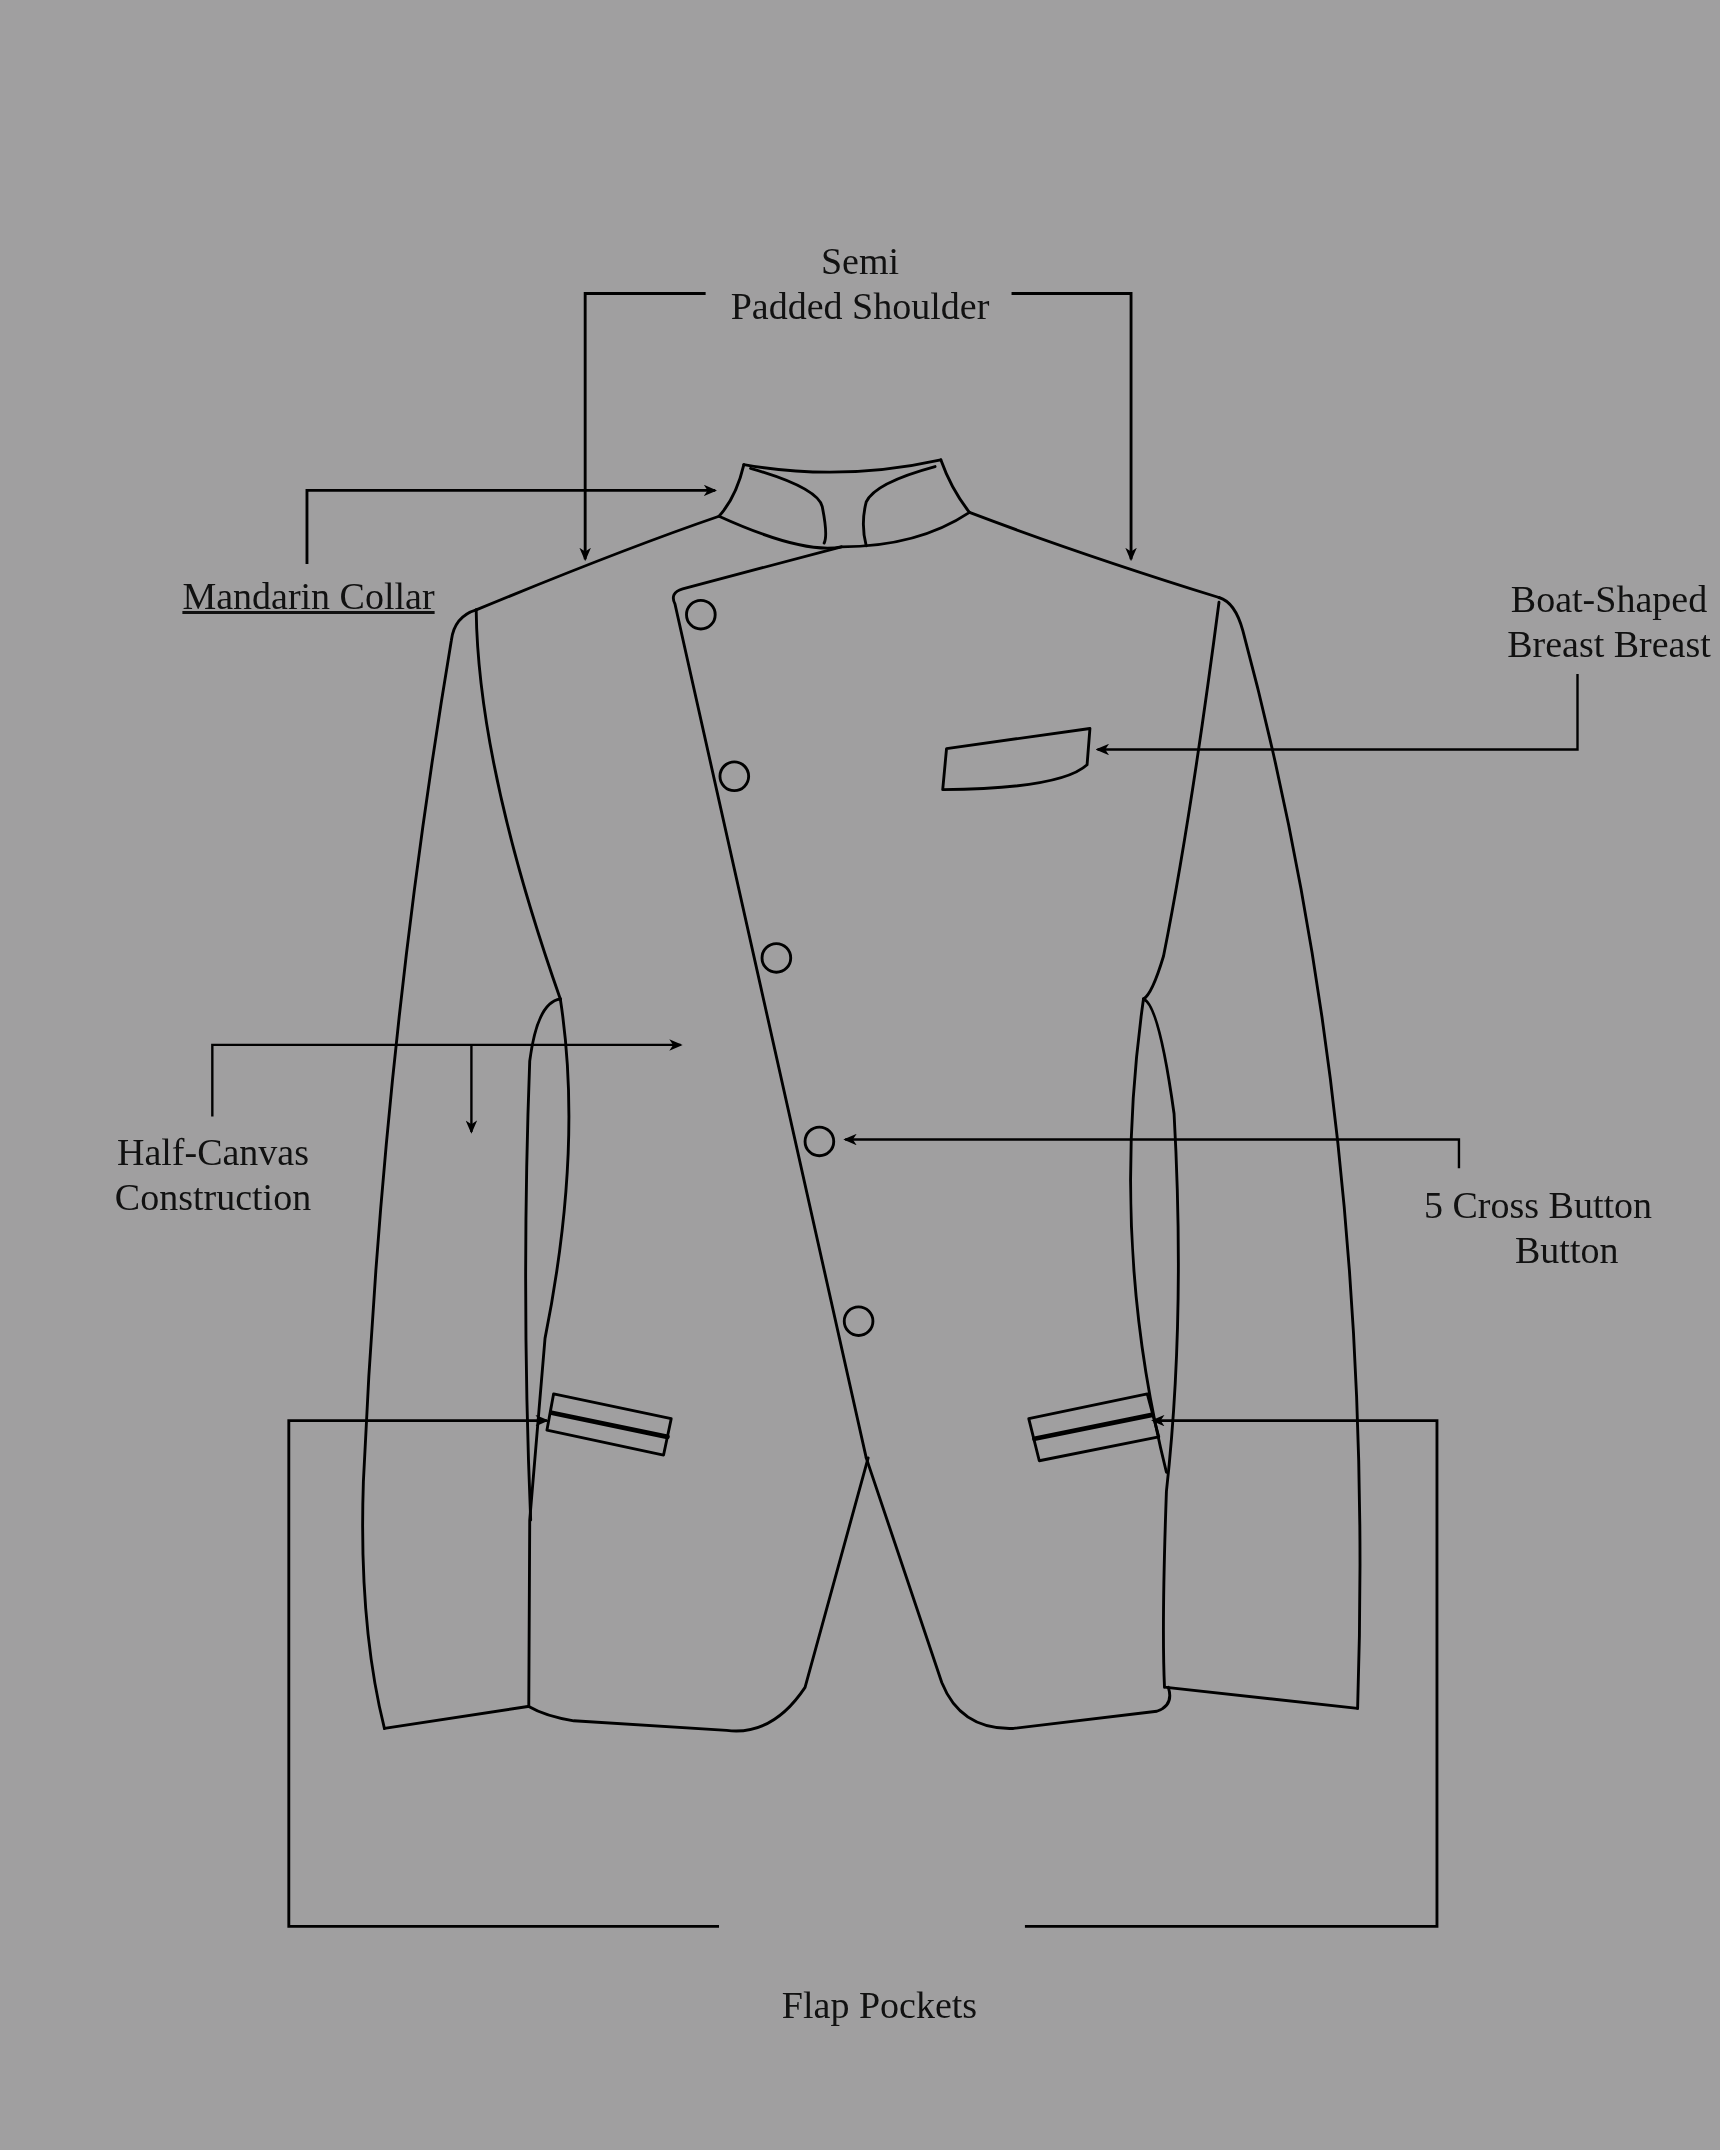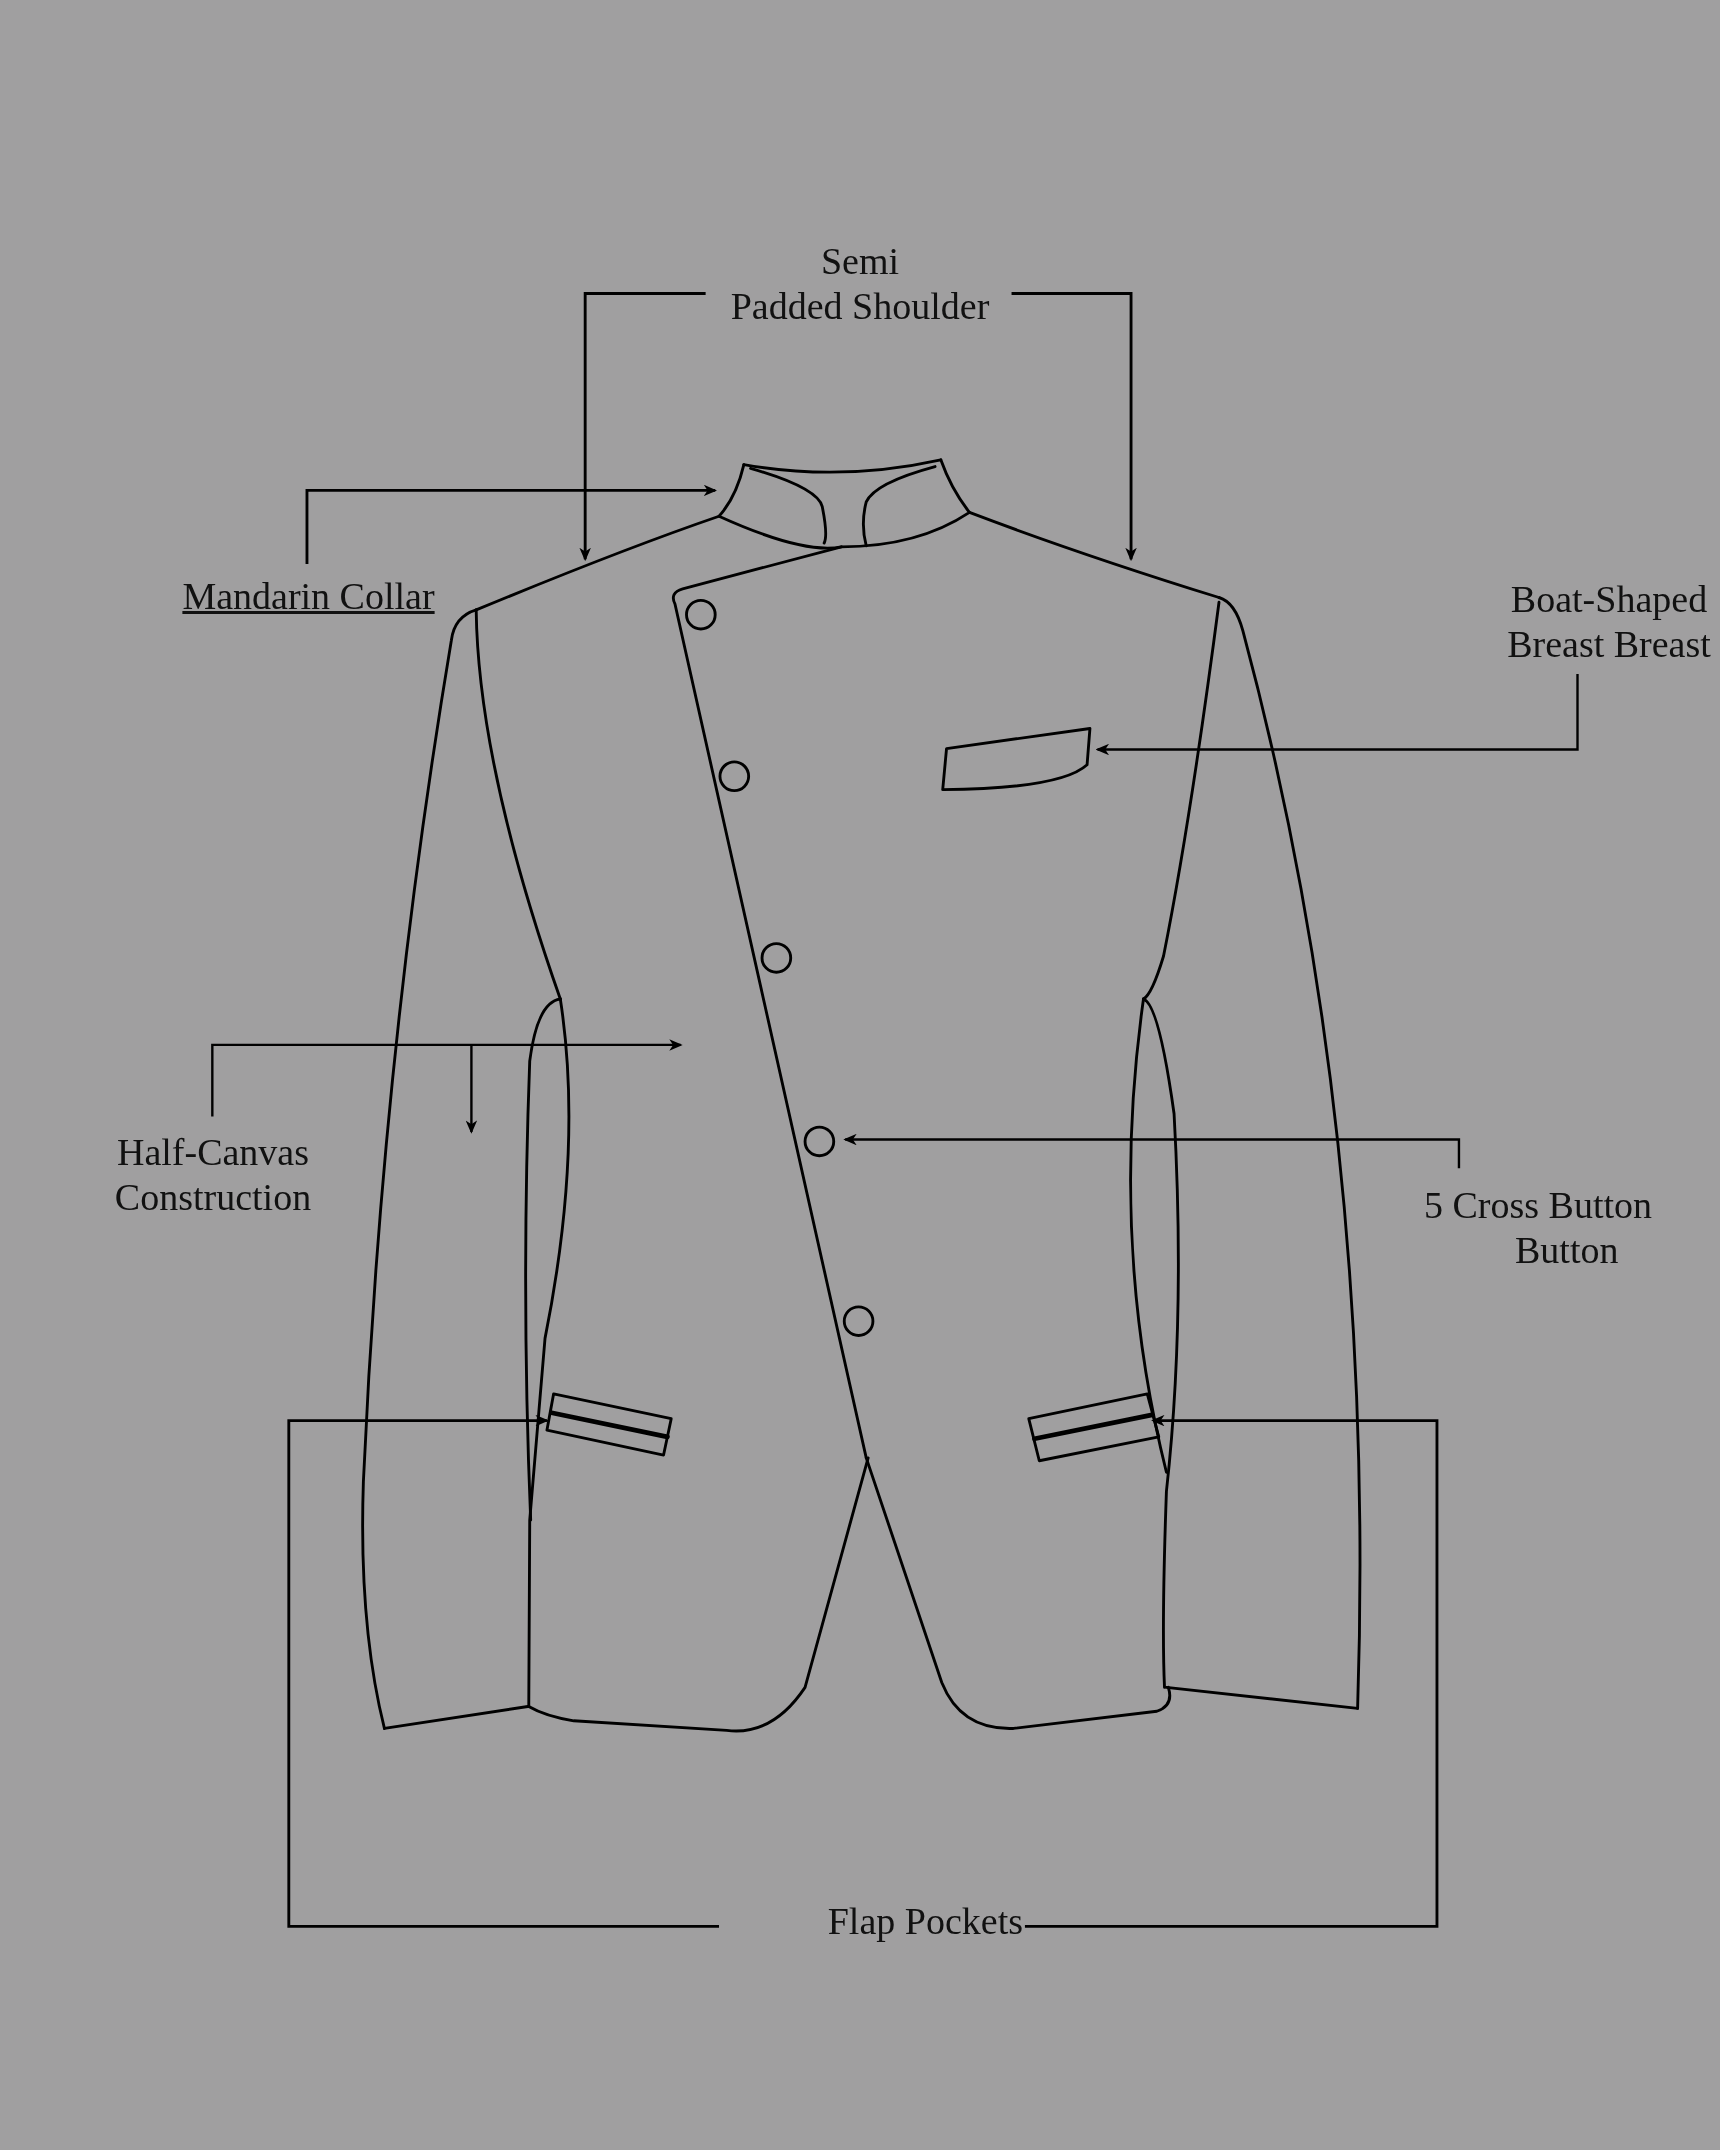--- a/index.html
+++ b/index.html
@@ -127,16 +127,16 @@
 <div class="lbl" style="left:96px; top:1130px; width:234px;">
   <div>Half-Canvas</div>
   <div>Construction</div>
 </div>
 
 <div class="lbl" style="left:1398px; top:1183px; width:263px; text-align:left;margin-left:26px;">
   <div>5 Cross Button</div>
   <div style="padding-left:91px;">Button</div>
 </div>
 
-<div class="lbl" style="left:736px; top:1899px; width:287px;text-align:right;">
+<div class="lbl" style="left:736px; top:1983px; width:287px;">
   <div>Flap Pockets</div>
 </div>
 
 
 </body></html>

